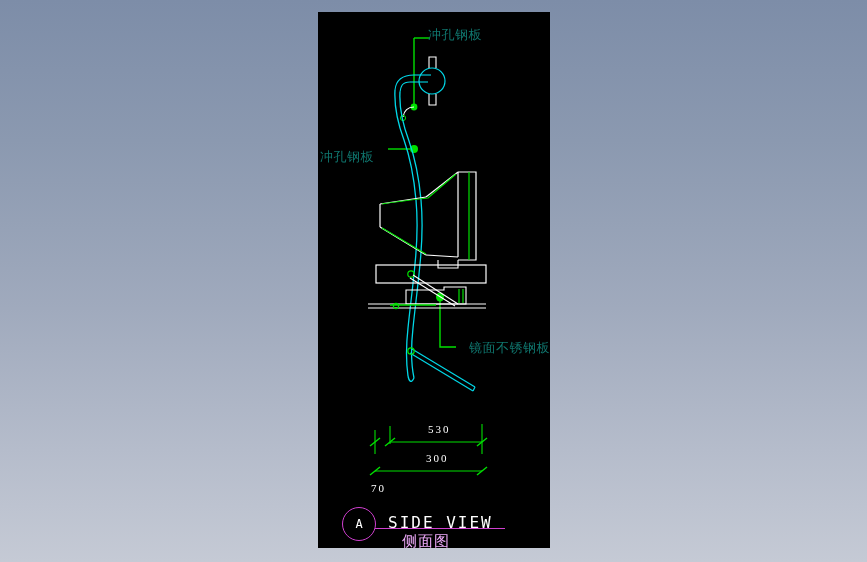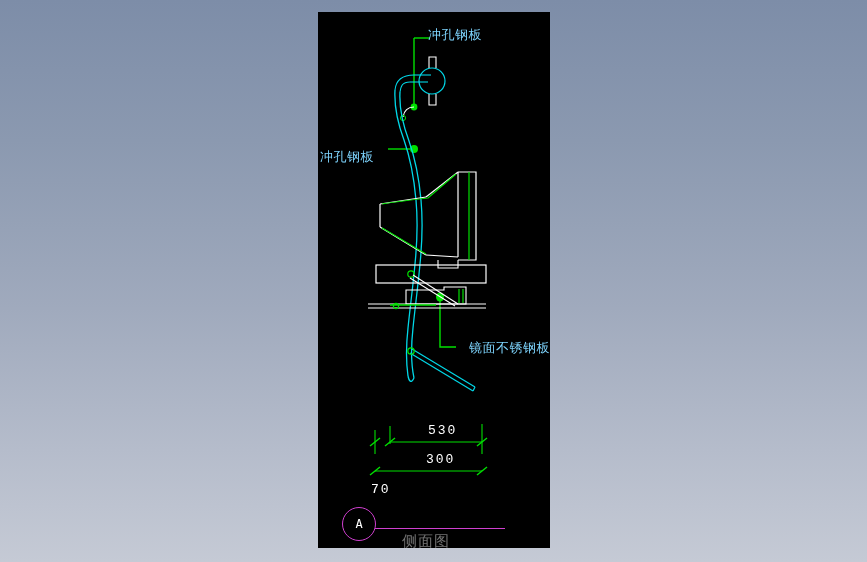--- a/index.html
+++ b/index.html
@@ -31,35 +31,35 @@
   #cad-svg {
     position: absolute;
     left: 0;
     top: 0;
     width: 232px;
     height: 536px;
     display: block;
   }
   .lbl {
     position: absolute;
-    color: #7dd3fc;
+    color: #0f766e;
     font-family: "DejaVu Sans", sans-serif;
     white-space: nowrap;
     line-height: 1;
     -webkit-font-smoothing: none;
   }
   .lbl-cn {
     font-size: 13px;
     letter-spacing: 0.5px;
   }
   .dim-txt {
     position: absolute;
     color: #ffffff;
-    font-family: Liberation Mono, monospace;
-    font-size: 13px;
+    font-family: Liberation Serif, serif;
+    font-size: 11px;
     letter-spacing: 2px;
     white-space: nowrap;
     line-height: 1;
     text-align: right;
   }
   #lbl-perforated { left: 110px; top: 16px; }
   #lbl-tube { left: 2px; top: 138px; }
   #lbl-mirror { left: 138px; top: 329px; margin-left: 13px; }
   #dim-530 { left: 110px; top: 412px; }
   #dim-600 { left: 108px; top: 441px; }
@@ -109,21 +109,21 @@
     color: #ffffff;
     font-family: "DejaVu Sans Mono", monospace;
     font-size: 16px;
     letter-spacing: 2px;
     white-space: nowrap;
   }
   #title-cn {
     position: absolute;
     left: 72px;
     top: 25px;
-    color: #737373;
+    color: #f0abfc;
     font-family: "DejaVu Sans", sans-serif;
     font-size: 15px;
     letter-spacing: 1px;
     white-space: nowrap;
   }
 </style>
 </head>
 <body>
 
 <div id="app">
@@ -247,17 +247,18 @@
     <div class="dim-txt" id="dim-530">530</div>
 
     <div class="dim-txt" id="dim-600">300</div>
 
     <div class="dim-txt" id="dim-70">70</div>
 
     <div id="title-block">
       <div id="title-circle"></div>
       <div id="title-letter">A</div>
       <div id="title-rule"></div>
+      <div id="title-en">SIDE  VIEW</div>
       <div id="title-cn">侧面图</div>
     </div>
 
   </div>
 </div>
 
 </body></html>

